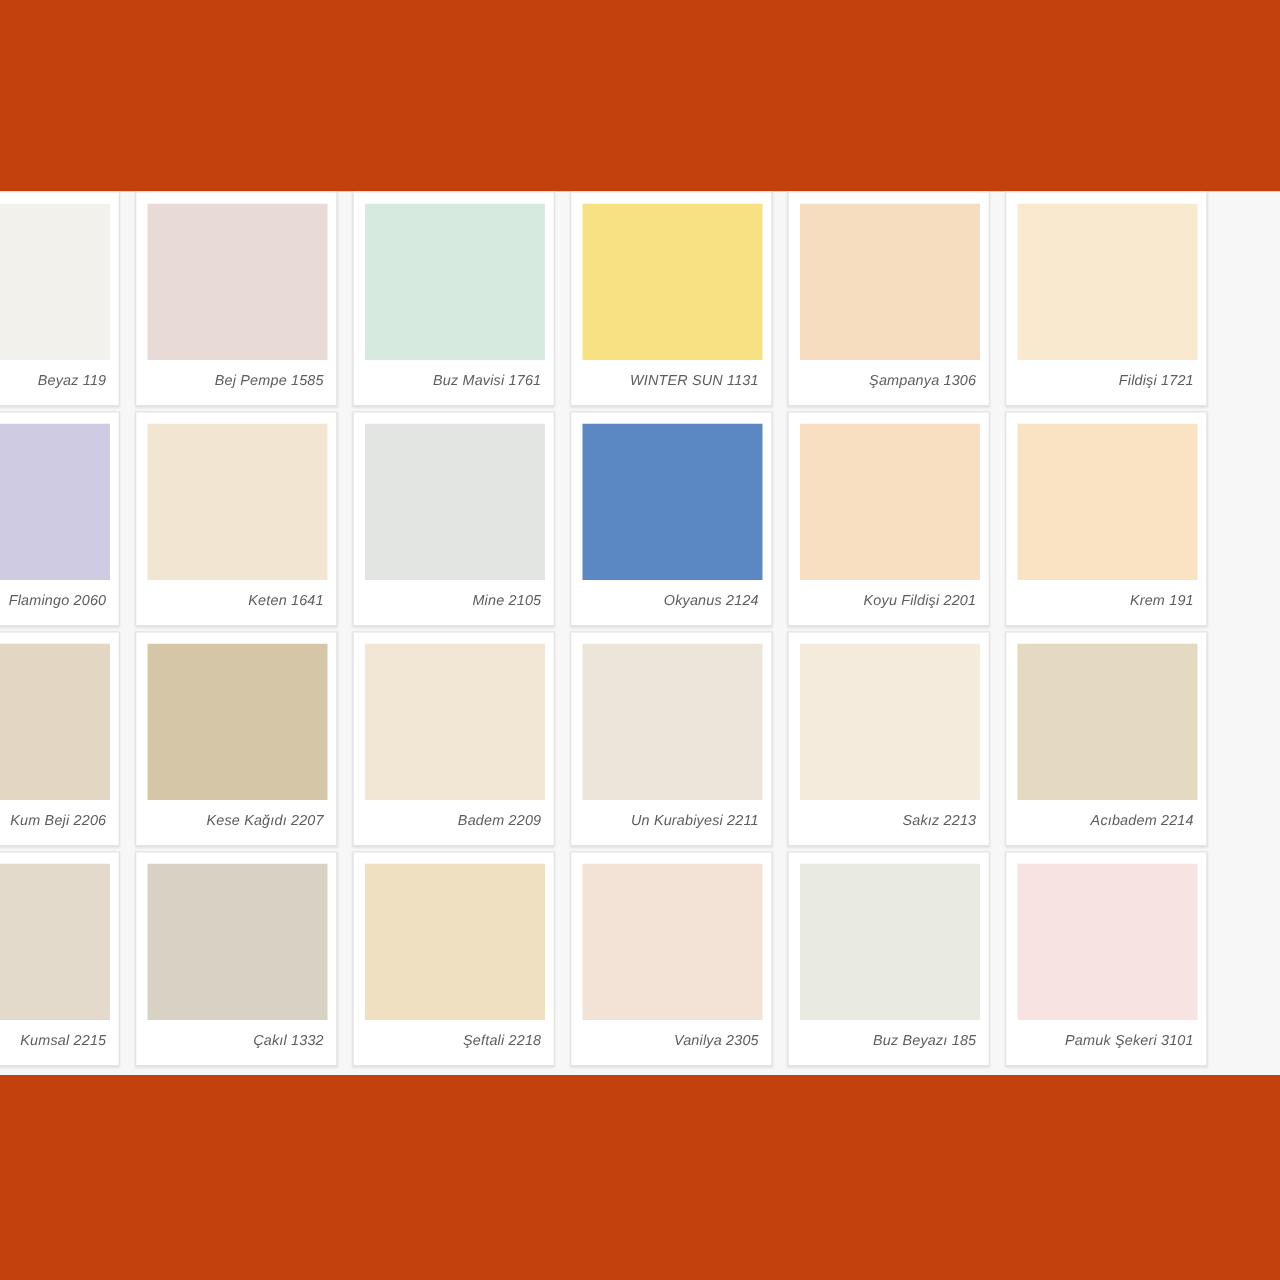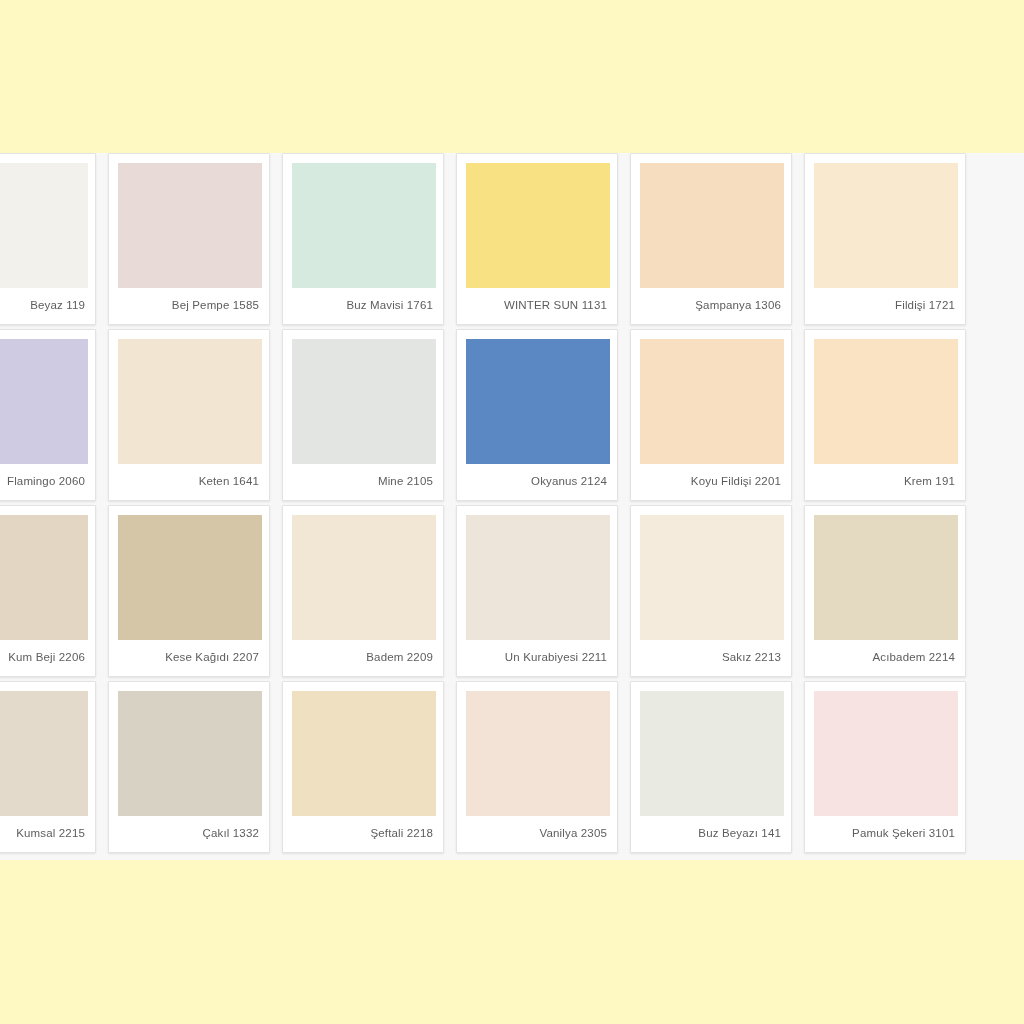--- a/index.html
+++ b/index.html
@@ -9,21 +9,22 @@
     height: 1024px;
     overflow: hidden;
     background: #ffffff;
     font-family: "Liberation Sans", sans-serif;
   }
 
   #page {
     position: relative;
     width: 1024px;
     height: 1024px;
-    background: #fef9c3;
+    background: #c2410c;
+    font-style: italic;
   }
 
   
   #grid-band {
     position: absolute;
     left: 0;
     top: 153px;
     width: 1024px;
     height: 707px;
     background: #f7f7f7;
@@ -216,21 +217,21 @@
       </div>
       <div class="swatch-cell">
         <div class="swatch-card">
           <div class="swatch-color" style="background-color: rgb(243, 226, 214);"></div>
           <div class="swatch-label">Vanilya 2305</div>
         </div>
       </div>
       <div class="swatch-cell">
         <div class="swatch-card">
           <div class="swatch-color" style="background-color: rgb(233, 235, 226);"></div>
-          <div class="swatch-label">Buz Beyazı 141</div>
+          <div class="swatch-label">Buz Beyazı 185</div>
         </div>
       </div>
       <div class="swatch-cell">
         <div class="swatch-card">
           <div class="swatch-color" style="background-color: rgb(248, 227, 227);"></div>
           <div class="swatch-label">Pamuk Şekeri 3101</div>
         </div>
       </div>
     </div>
 </div>

